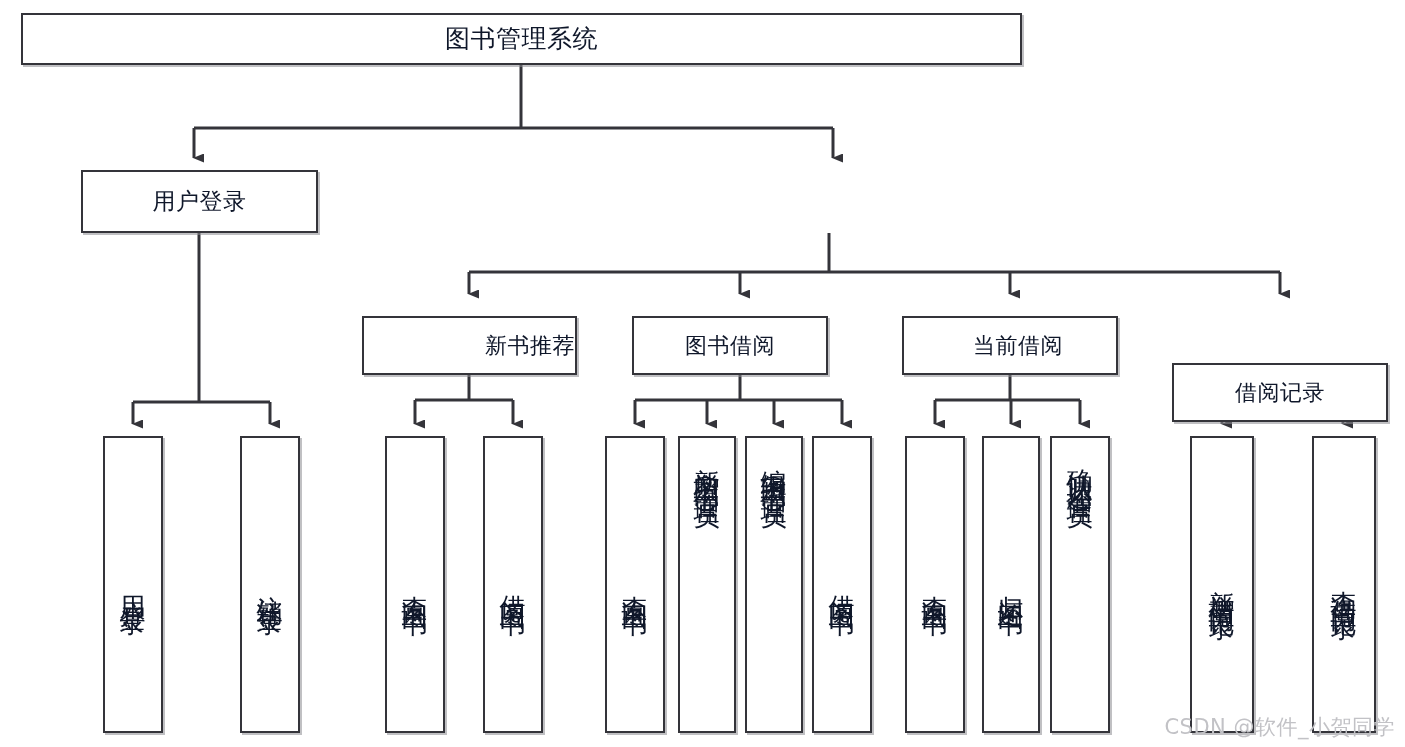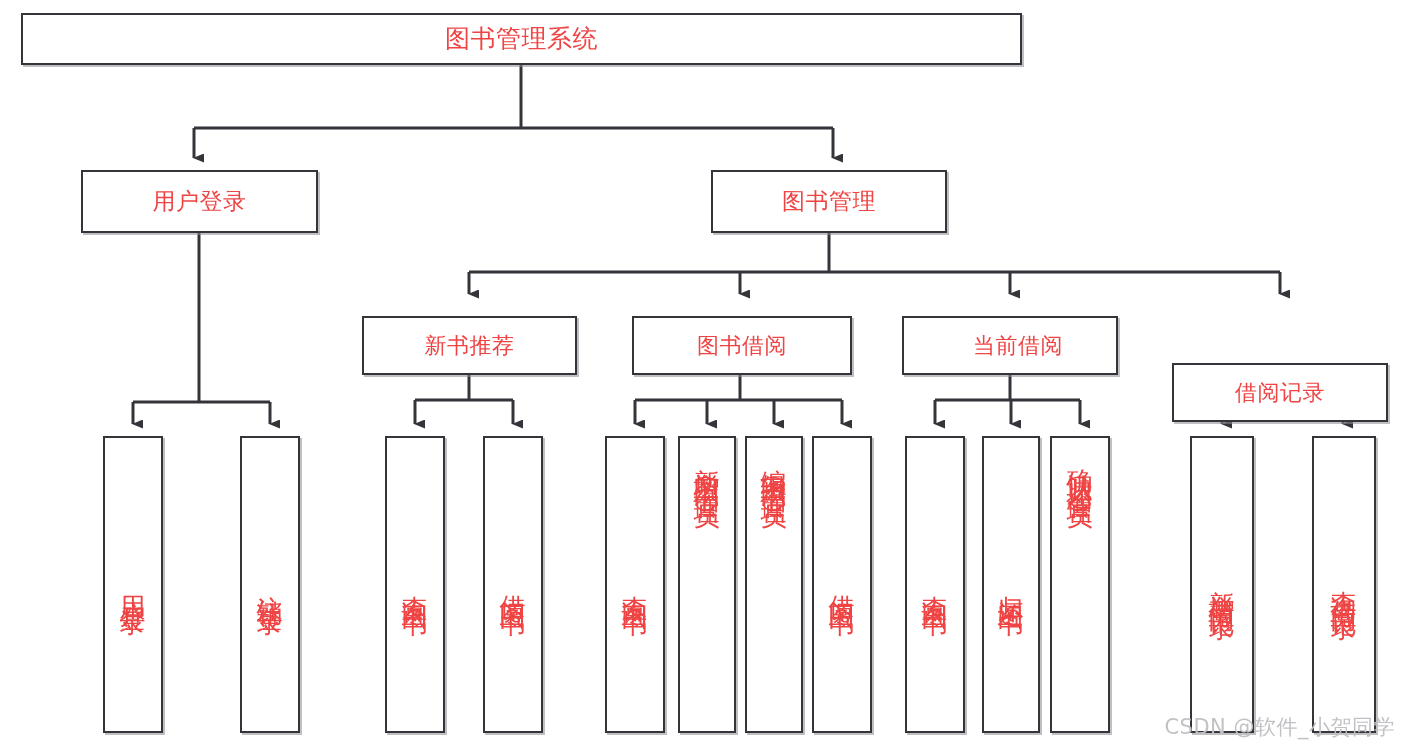--- a/index.html
+++ b/index.html
@@ -28,21 +28,21 @@
   }
   .node {
     position: absolute;
     box-sizing: border-box;
     background: #ffffff;
     border: 2px solid #34343a;
     box-shadow: 2px 2px 0 0 rgba(140,140,146,0.55);
     display: flex;
     align-items: center;
     justify-content: center;
-    color: #ef4444;
+    color: #0f172a;
     z-index: 2;
   }
   .node .lbl {
     display: block;
     line-height: 1.18;
     letter-spacing: 0.5px;
     white-space: nowrap;
   }
   .node.root .lbl {
     font-size: 25px;
@@ -137,28 +137,25 @@
     </g>
   </svg>
 
   <div class="node root" style="left:21px; top:13px; width:1001px; height:52px;">
     <span class="lbl">图书管理系统</span>
   </div>
 
   <div class="node l2" style="left:81px; top:170px; width:237px; height:63px;">
     <span class="lbl">用户登录</span>
   </div>
-  <div class="node l2" style="left:711px; top:170px; width:236px; height:63px;">
-    <span class="lbl">图书管理</span>
-  </div>
-
-  <div class="node l3" style="left:362px; top:316px; width:215px; height:59px;">
+
+  <div class="node l3" style="left:362px; top:316px; width:215px; height:59px;justify-content:flex-end;">
     <span class="lbl">新书推荐</span>
   </div>
-  <div class="node l3" style="left:632px; top:316px; width:220px; height:59px;">
+  <div class="node l3" style="left:632px; top:316px; width:196px; height:59px;">
     <span class="lbl">图书借阅</span>
   </div>
   <div class="node l3" style="left:902px; top:316px; width:216px; height:59px;padding-left:16px;">
     <span class="lbl">当前借阅</span>
   </div>
   <div class="node l3" style="left:1172px; top:316px; width:216px; height:59px;margin-top:47px;">
     <span class="lbl">借阅记录</span>
   </div>
 
   <div class="node leaf centered" style="left:103px; top:436px; width:60px; height:297px;">

